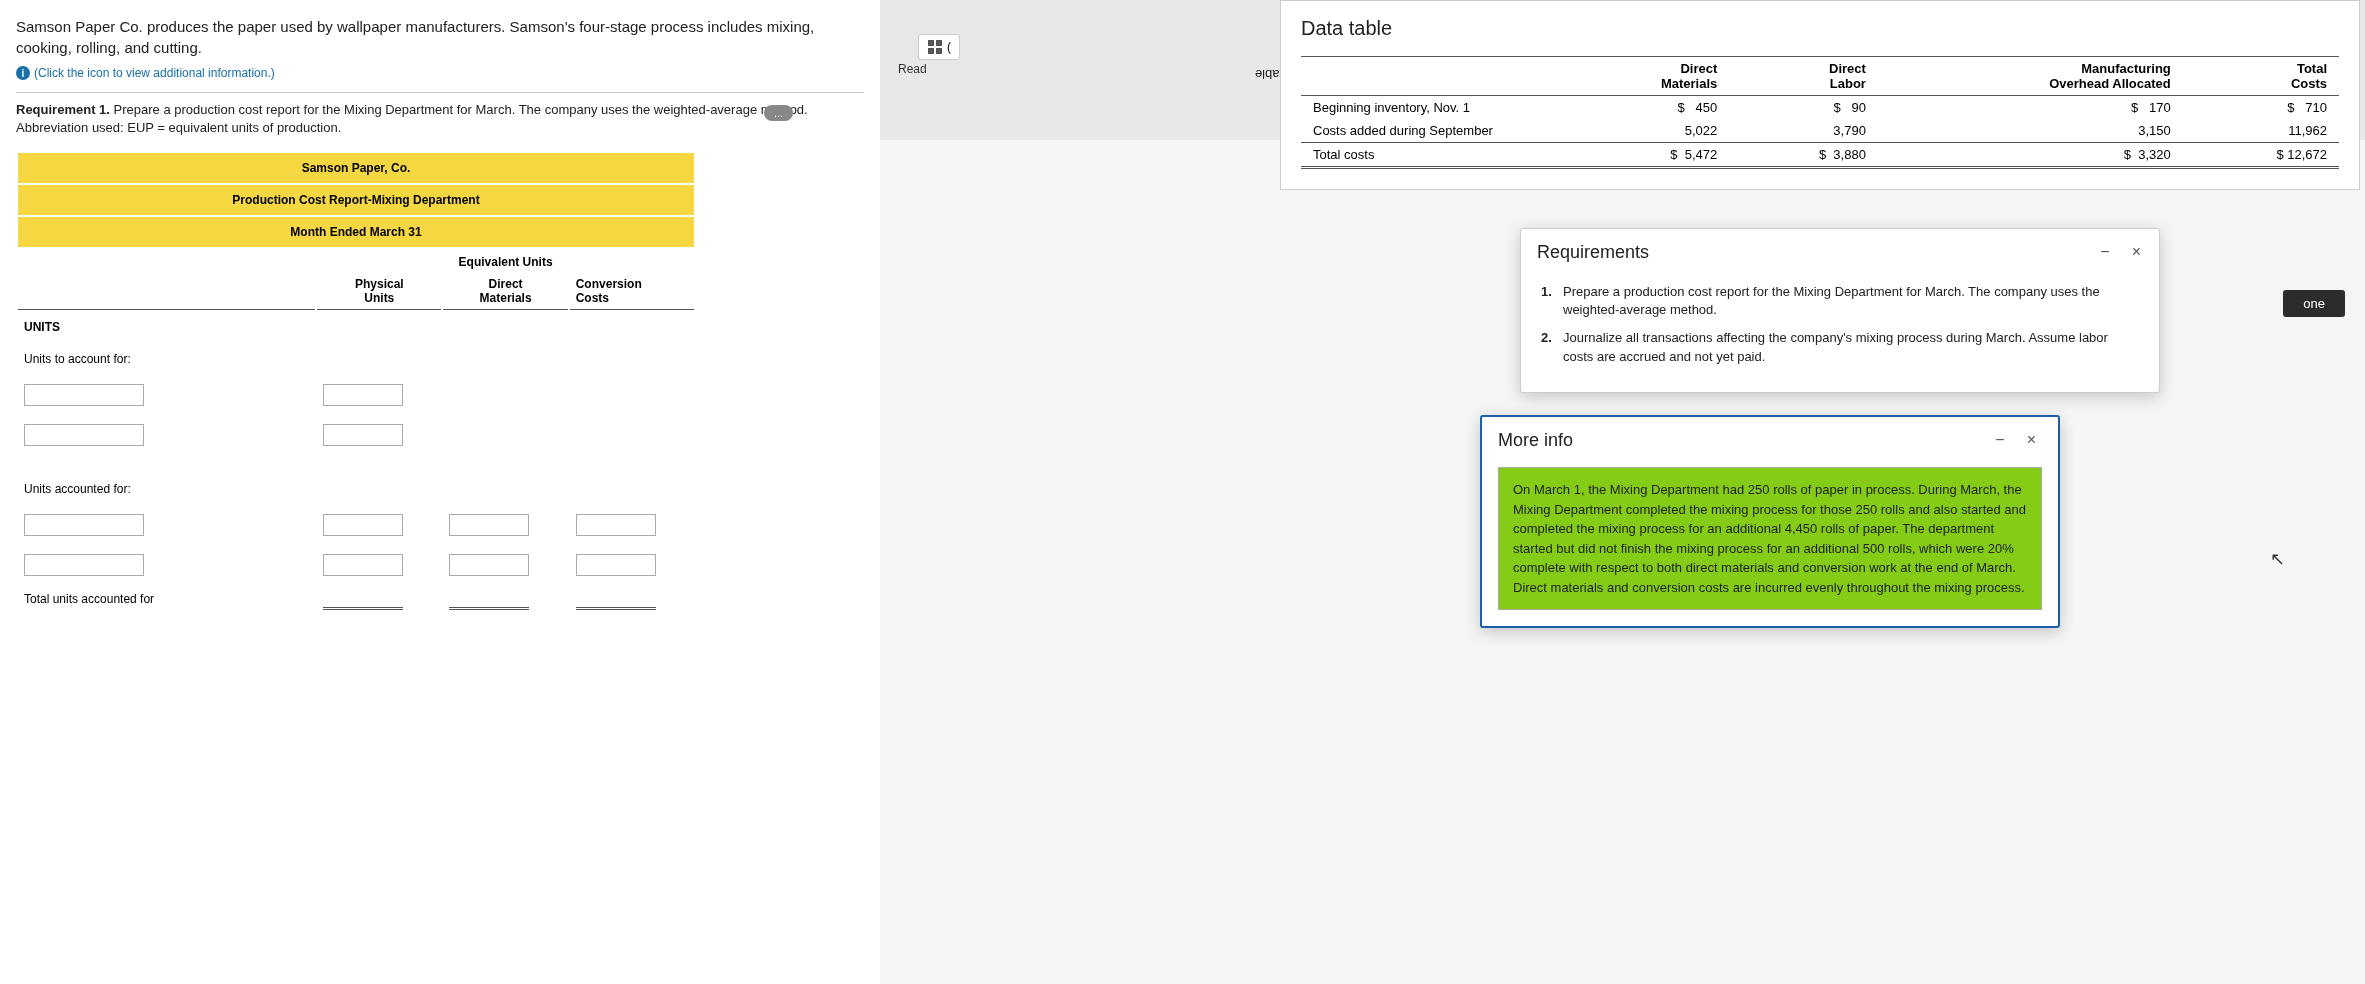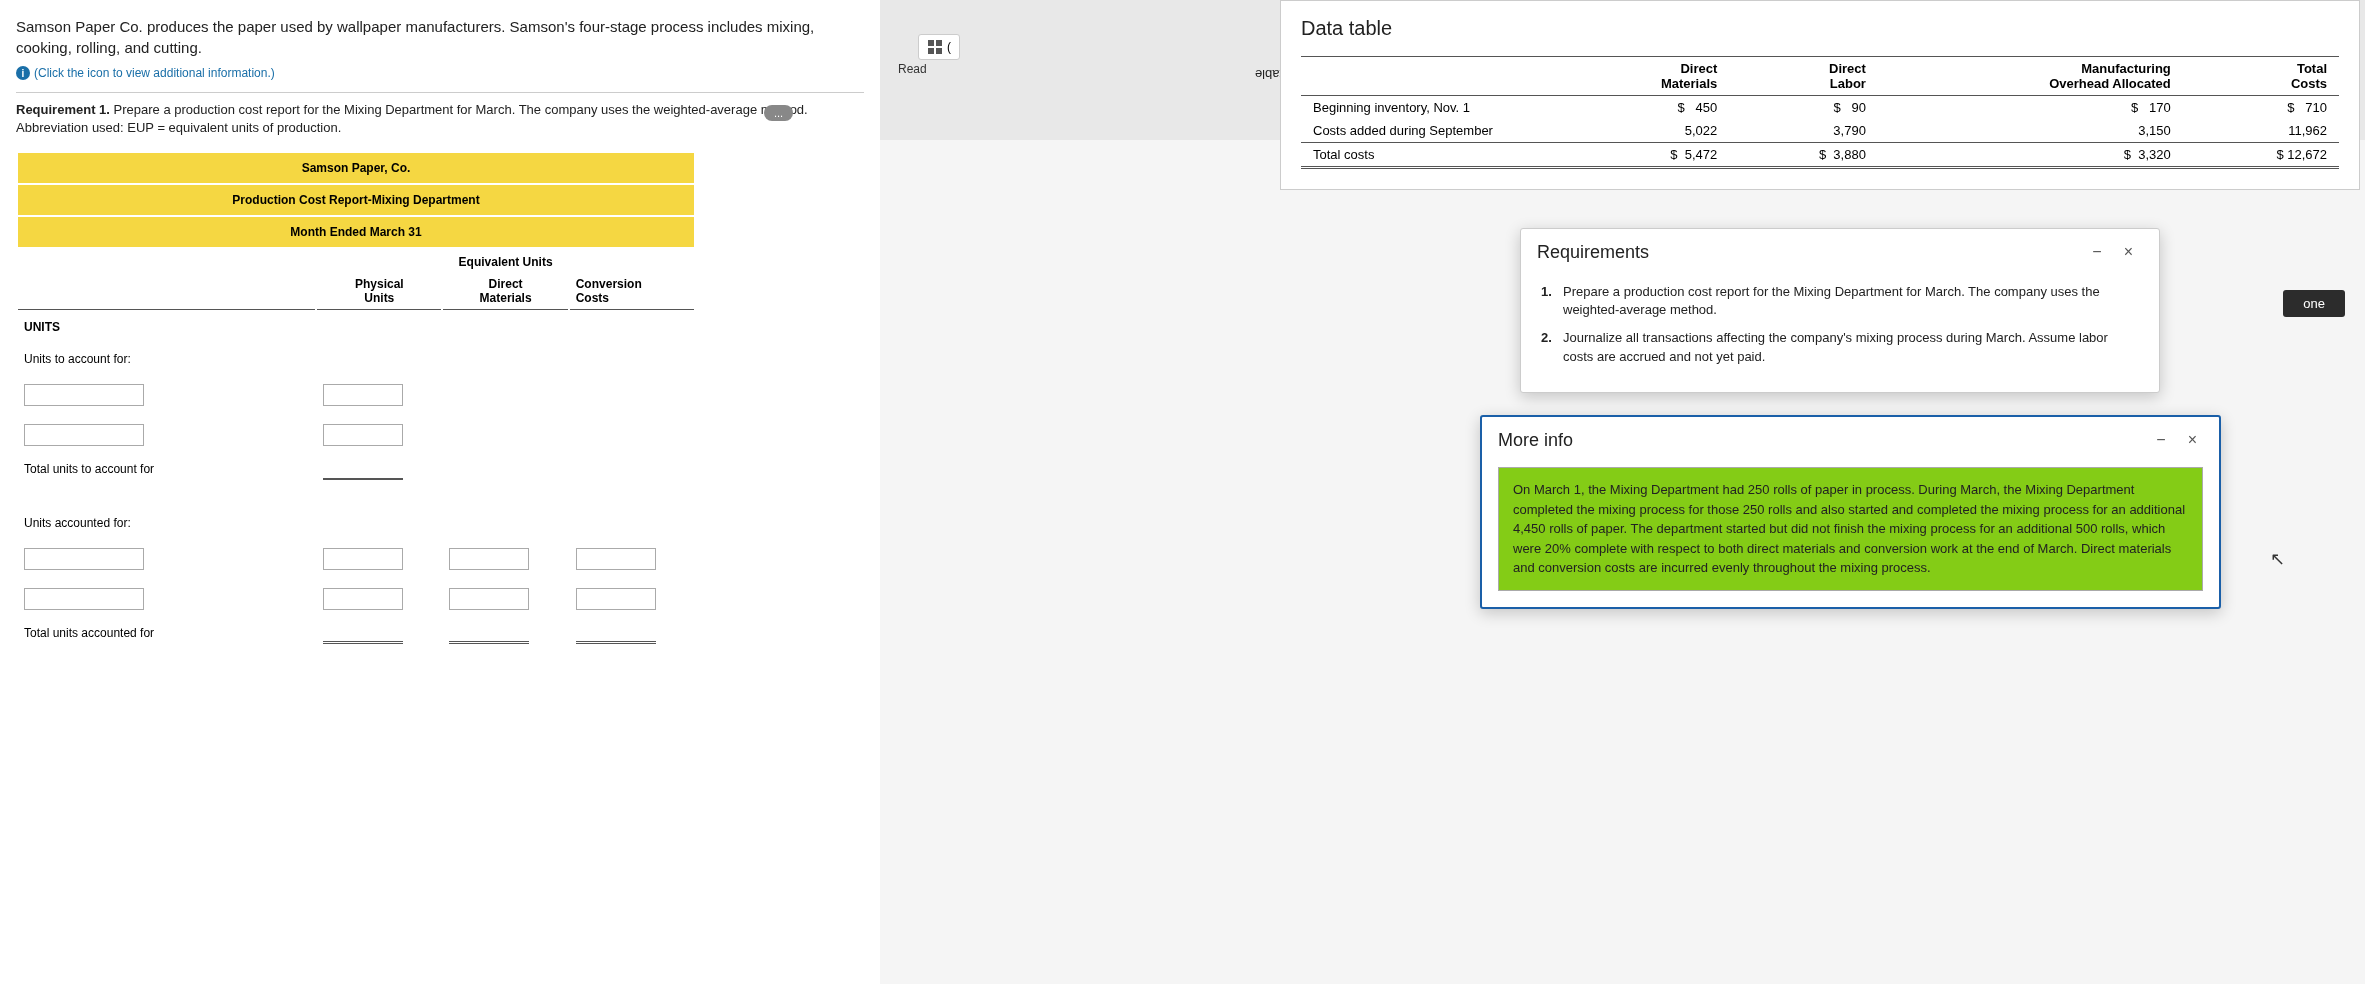--- a/index.html
+++ b/index.html
@@ -269,21 +269,21 @@
       border: 1px solid #ccc;
       box-shadow: 0 4px 16px rgba(0,0,0,0.2);
       z-index: 100;
       border-radius: 3px;
     }
 
     .modal-header {
       display: flex;
       align-items: center;
       justify-content: space-between;
-      padding: 12px 20px 8px 16px;
+      padding: 12px 12px 8px 16px;
       border-bottom: none;
     }
 
     .modal-title {
       font-size: 18px;
       font-weight: 400;
       color: #222;
     }
 
     .modal-controls {
@@ -337,21 +337,21 @@
       font-size: 13px;
       border-radius: 3px;
       cursor: pointer;
     }
 
     
     .more-info-modal {
       position: absolute;
       top: 415px;
       left: 600px;
-      width: 741px;
+      width: 580px;
       background: white;
       border: 2px solid #1a5fa8;
       box-shadow: 0 4px 16px rgba(0,0,0,0.2);
       z-index: 200;
       border-radius: 3px;
     }
 
     .more-info-header {
       display: flex;
       align-items: center;
@@ -463,26 +463,20 @@
 
     <tr>
       <td class="input-cell"><input type="text" style=""></td>
       <td class="input-cell-sm"><input type="text" style=""></td>
       <td></td>
           <td></td>
     </tr>
     <tr>
       <td class="input-cell"><input type="text" style=""></td>
       <td class="input-cell-sm"><input type="text" style=""></td>
-      <td></td>
-          <td></td>
-    </tr>
-    <tr class="total-row">
-      <td class="sub-label">Total units to account for</td>
-      <td class="input-cell-total"><input type="text" style="border-bottom: 2px solid rgb(85, 85, 85);"></td>
       <td></td>
           <td></td>
     </tr>
     <tr style="height:14px;">
           <td colspan="4"></td>
         </tr>
     <tr>
       <td colspan="4" class="sub-label">Units accounted for:</td>
     </tr>
 

